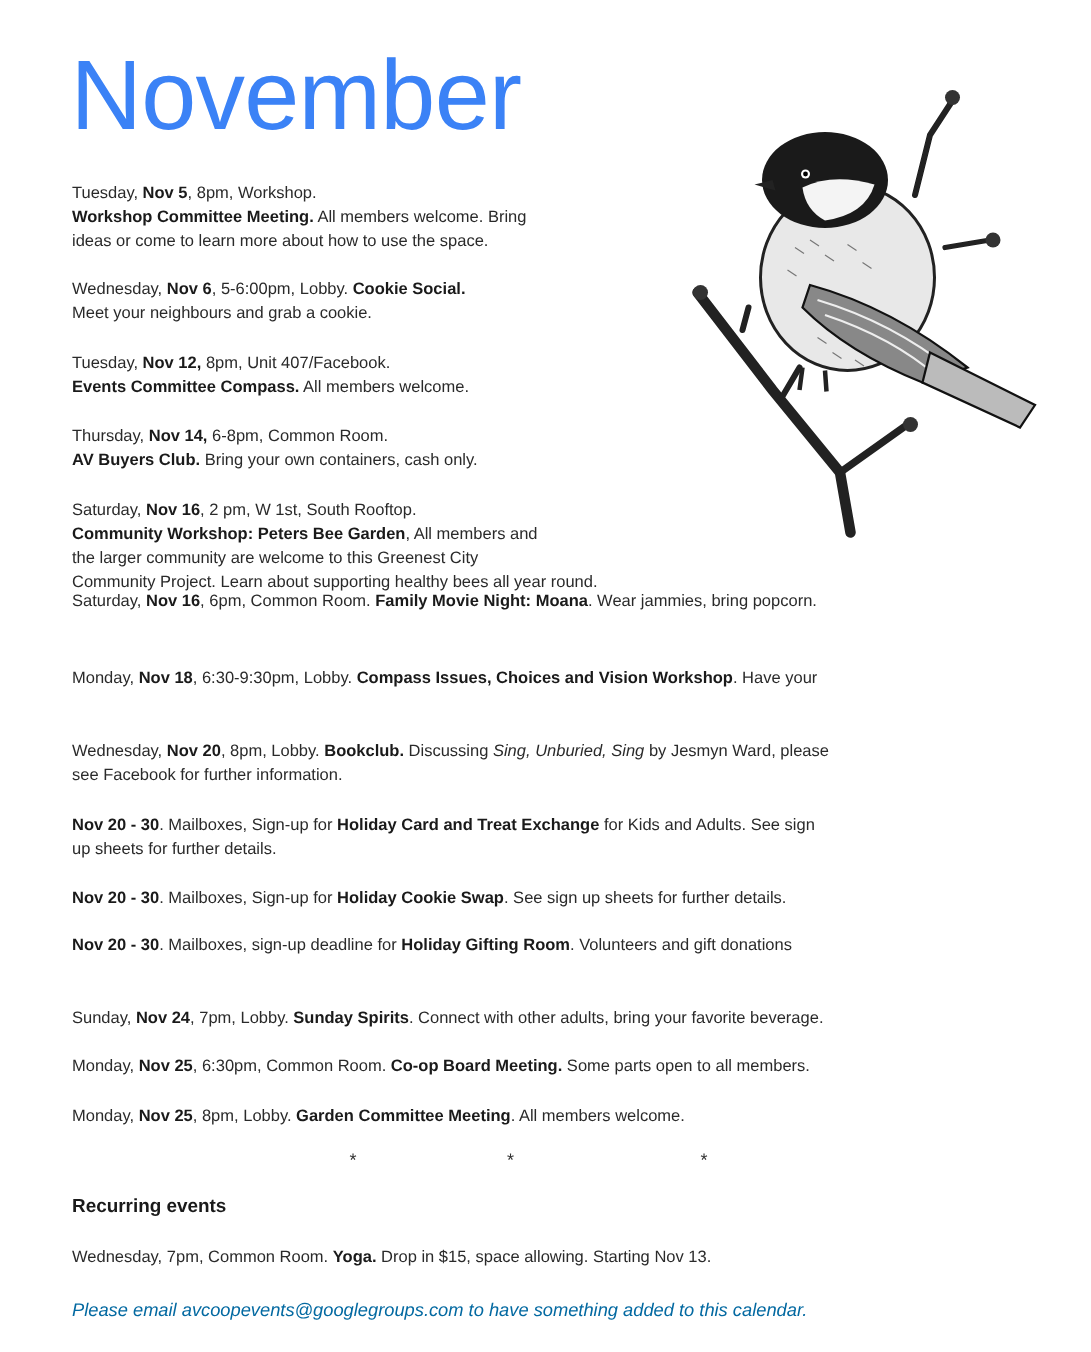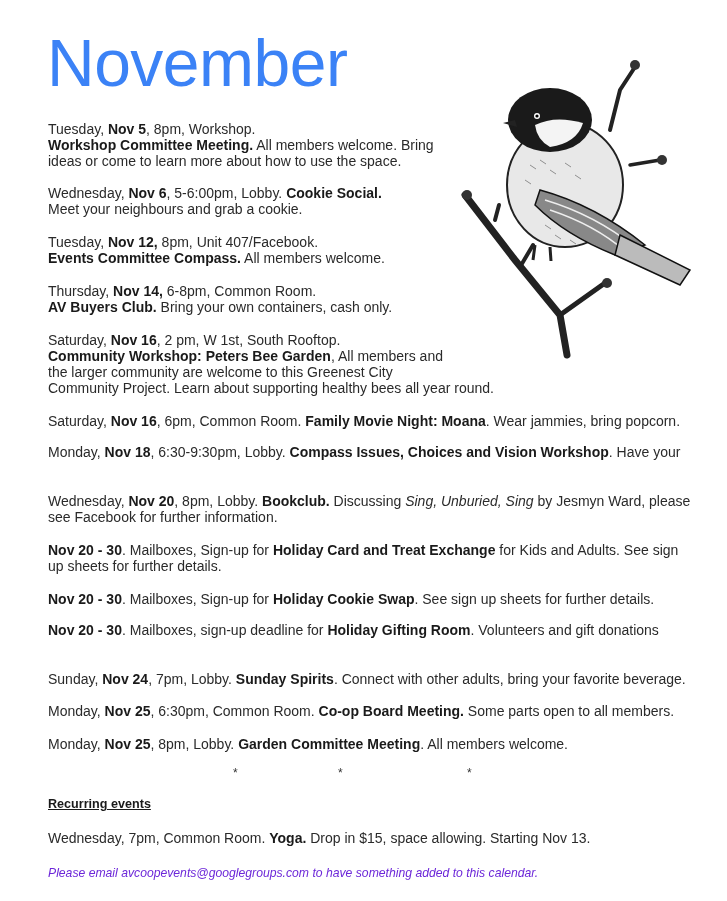--- a/index.html
+++ b/index.html
@@ -1,25 +1,25 @@
 <!DOCTYPE html>
 <html><head>
 <meta charset="utf-8">
 <style>
   html, body { margin: 0; padding: 0; background: #ffffff; }
   body { width: 727px; height: 901px; position: relative; overflow: hidden;
          font-family: "Liberation Sans", sans-serif; color: #222; }
   .title { position: absolute; left: 47px; top: 30px; margin: 0;
            font-size: 66px; font-weight: normal; color: #3b82f6; letter-spacing: -0.5px; line-height: 1; }
-  .event { position: absolute; left: 48px; font-size: 14px; line-height: 16px; margin: 0; color: #2a2a2a; }
+  .event { position: absolute; left: 48px; font-size: 11px; line-height: 16px; margin: 0; color: #2a2a2a; }
   .event b { color: #1a1a1a; }
   .bird { position: absolute; left: 455px; top: 55px; width: 250px; height: 310px; }
   .stars { position: absolute; top: 766px; font-size: 12px; color: #333; }
-  .section-heading { position: absolute; left: 48px; top: 797px; font-size: 12.6px; font-weight: bold; margin: 0; color: #1a1a1a; text-decoration: underline; }
-  .footer { position: absolute; left: 48px; top: 866px; font-size: 12.2px; font-style: italic; color: #6d28d9; margin: 0; }
+  .section-heading { position: absolute; left: 48px; top: 797px; font-size: 12.6px; font-weight: bold; margin: 0; color: #1a1a1a; }
+  .footer { position: absolute; left: 48px; top: 866px; font-size: 12.2px; font-style: italic; color: #0369a1; margin: 0; }
 </style>
 </head>
 <body>
 
 <h1 class="title">November</h1>
 
 <svg class="bird" viewBox="0 0 250 310">
   <g fill="none" stroke="#222" stroke-linecap="round">
 
     <path d="M10 140 L60 205 L105 260 L112 300" stroke-width="7"></path>
@@ -77,21 +77,21 @@
   <b>AV Buyers Club.</b><span> Bring your own containers, cash only.</span>
 </p>
 
 <p class="event" style="top:332px">
   <span>Saturday, </span><b>Nov 16</b><span>, 2 pm, W 1st, South Rooftop.</span><br>
   <b>Community Workshop: Peters Bee Garden</b><span>, All members and</span><br>
   <span>the larger community are welcome to this Greenest City</span><br>
   <span>Community Project. Learn about supporting healthy bees all year round.</span>
 </p>
 
-<p class="event" style="top:413px">
+<p class="event" style="top:393px">
   <span>Saturday, </span><b>Nov 16</b><span>, 6pm, Common Room. </span><b>Family Movie Night: Moana</b><span>. Wear jammies, bring popcorn.</span>
 </p>
 
 <p class="event" style="top:444px">
   <span>Monday, </span><b>Nov 18</b><span>, 6:30-9:30pm, Lobby. </span><b>Compass Issues, Choices and Vision Workshop</b><span>. Have your</span><br>
 </p>
 
 <p class="event" style="top:493px">
   <span>Wednesday, </span><b>Nov 20</b><span>, 8pm, Lobby. </span><b>Bookclub.</b><span> Discussing </span><i>Sing, Unburied, Sing</i><span> by Jesmyn Ward, please</span><br>
   <span>see Facebook for further information.</span>

